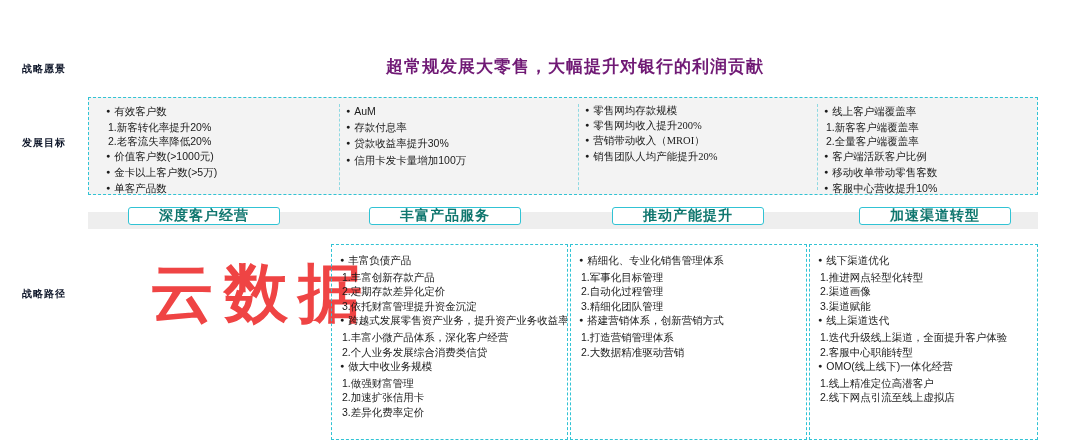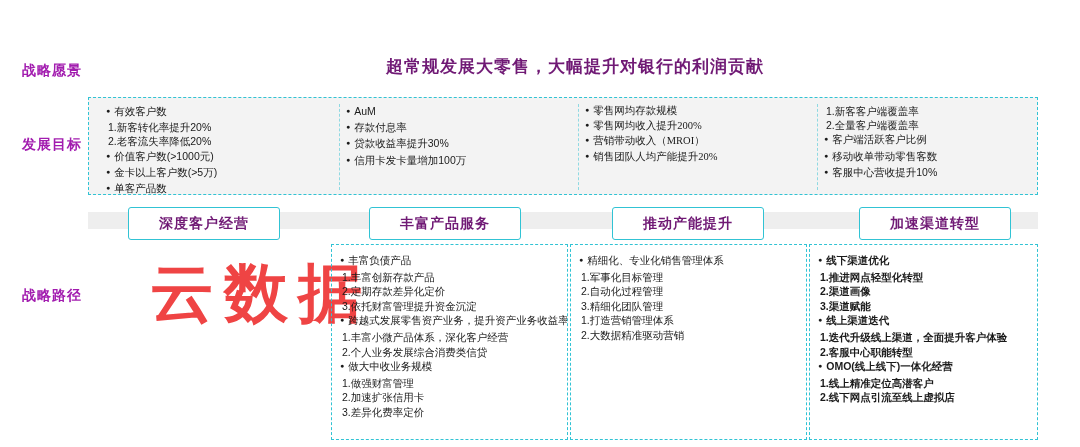--- a/index.html
+++ b/index.html
@@ -31,22 +31,22 @@
     font-weight: bold;
     letter-spacing: 10px;
     z-index: 0;
     user-select: none;
     white-space: nowrap;
   }
   
   .row-label {
     position: absolute;
     left: 22px;
-    font-size: 14px;
-    color: #a21caf;
+    font-size: 10px;
+    color: #0f172a;
     font-weight: bold;
     letter-spacing: 1px;
     z-index: 3;
   }
   #label-vision { top: 62px; }
   #label-goals  { top: 136px; }
   #label-paths  { top: 287px; }
 
   
   .vision-title {
@@ -84,28 +84,28 @@
     margin-left: 8px;
   }
   .goals-col.sep {
     border-left: 1px dashed #8fd9e2;
   }
 
   
   .pill {
     position: absolute;
     top: 207px;
-    height: 33px;
+    height: 18px;
     border: 1px solid #31c3d4;
     background: #ffffff;
     border-radius: 3px;
     display: flex;
     align-items: center;
     justify-content: center;
-    color: #701a75;
+    color: #0f766e;
     font-size: 14px;
     font-weight: bold;
     letter-spacing: 1px;
     z-index: 3;
     box-sizing: border-box;
   }
   .pill-band {
     position: absolute;
     left: 88px;
     top: 212px;
@@ -191,20 +191,21 @@
   </div>
 
   <div class="goals-col sep" style="left:570px; width:237px;font-family:Liberation Serif, serif;">
     <div class="item bullet">零售网均存款规模</div>
     <div class="item bullet">零售网均收入提升200%</div>
     <div class="item bullet">营销带动收入（MROI）</div>
     <div class="item bullet">销售团队人均产能提升20%</div>
   </div>
 
   <div class="goals-col sep" style="left:809px; width:229px;">
+    <div class="item bullet">线上客户端覆盖率</div>
     <div class="item sub">1.新客客户端覆盖率</div>
     <div class="item sub">2.全量客户端覆盖率</div>
     <div class="item bullet">客户端活跃客户比例</div>
     <div class="item bullet">移动收单带动零售客数</div>
     <div class="item bullet">客服中心营收提升10%</div>
   </div>
 
   <div class="pill-band"></div>
   <div class="pill" style="left:128px; width:152px;">深度客户经营</div>
   <div class="pill" style="left:369px; width:152px;">丰富产品服务</div>
@@ -224,25 +225,26 @@
     <div class="item sub">1.做强财富管理</div>
     <div class="item sub">2.加速扩张信用卡</div>
     <div class="item sub">3.差异化费率定价</div>
   </div>
 
   <div class="path-box" style="left:570px; width:237px;">
     <div class="item bullet">精细化、专业化销售管理体系</div>
     <div class="item sub">1.军事化目标管理</div>
     <div class="item sub">2.自动化过程管理</div>
     <div class="item sub">3.精细化团队管理</div>
+    <div class="item bullet">搭建营销体系，创新营销方式</div>
     <div class="item sub">1.打造营销管理体系</div>
     <div class="item sub">2.大数据精准驱动营销</div>
   </div>
 
-  <div class="path-box" style="left:809px; width:229px;font-weight:bold;">
+  <div class="path-box" style="left:809px; width:229px;">
     <div class="item bullet">线下渠道优化</div>
     <div class="item sub">1.推进网点轻型化转型</div>
     <div class="item sub">2.渠道画像</div>
     <div class="item sub">3.渠道赋能</div>
     <div class="item bullet">线上渠道迭代</div>
     <div class="item sub">1.迭代升级线上渠道，全面提升客户体验</div>
     <div class="item sub">2.客服中心职能转型</div>
     <div class="item bullet">OMO(线上线下)一体化经营</div>
     <div class="item sub">1.线上精准定位高潜客户</div>
     <div class="item sub">2.线下网点引流至线上虚拟店</div>

